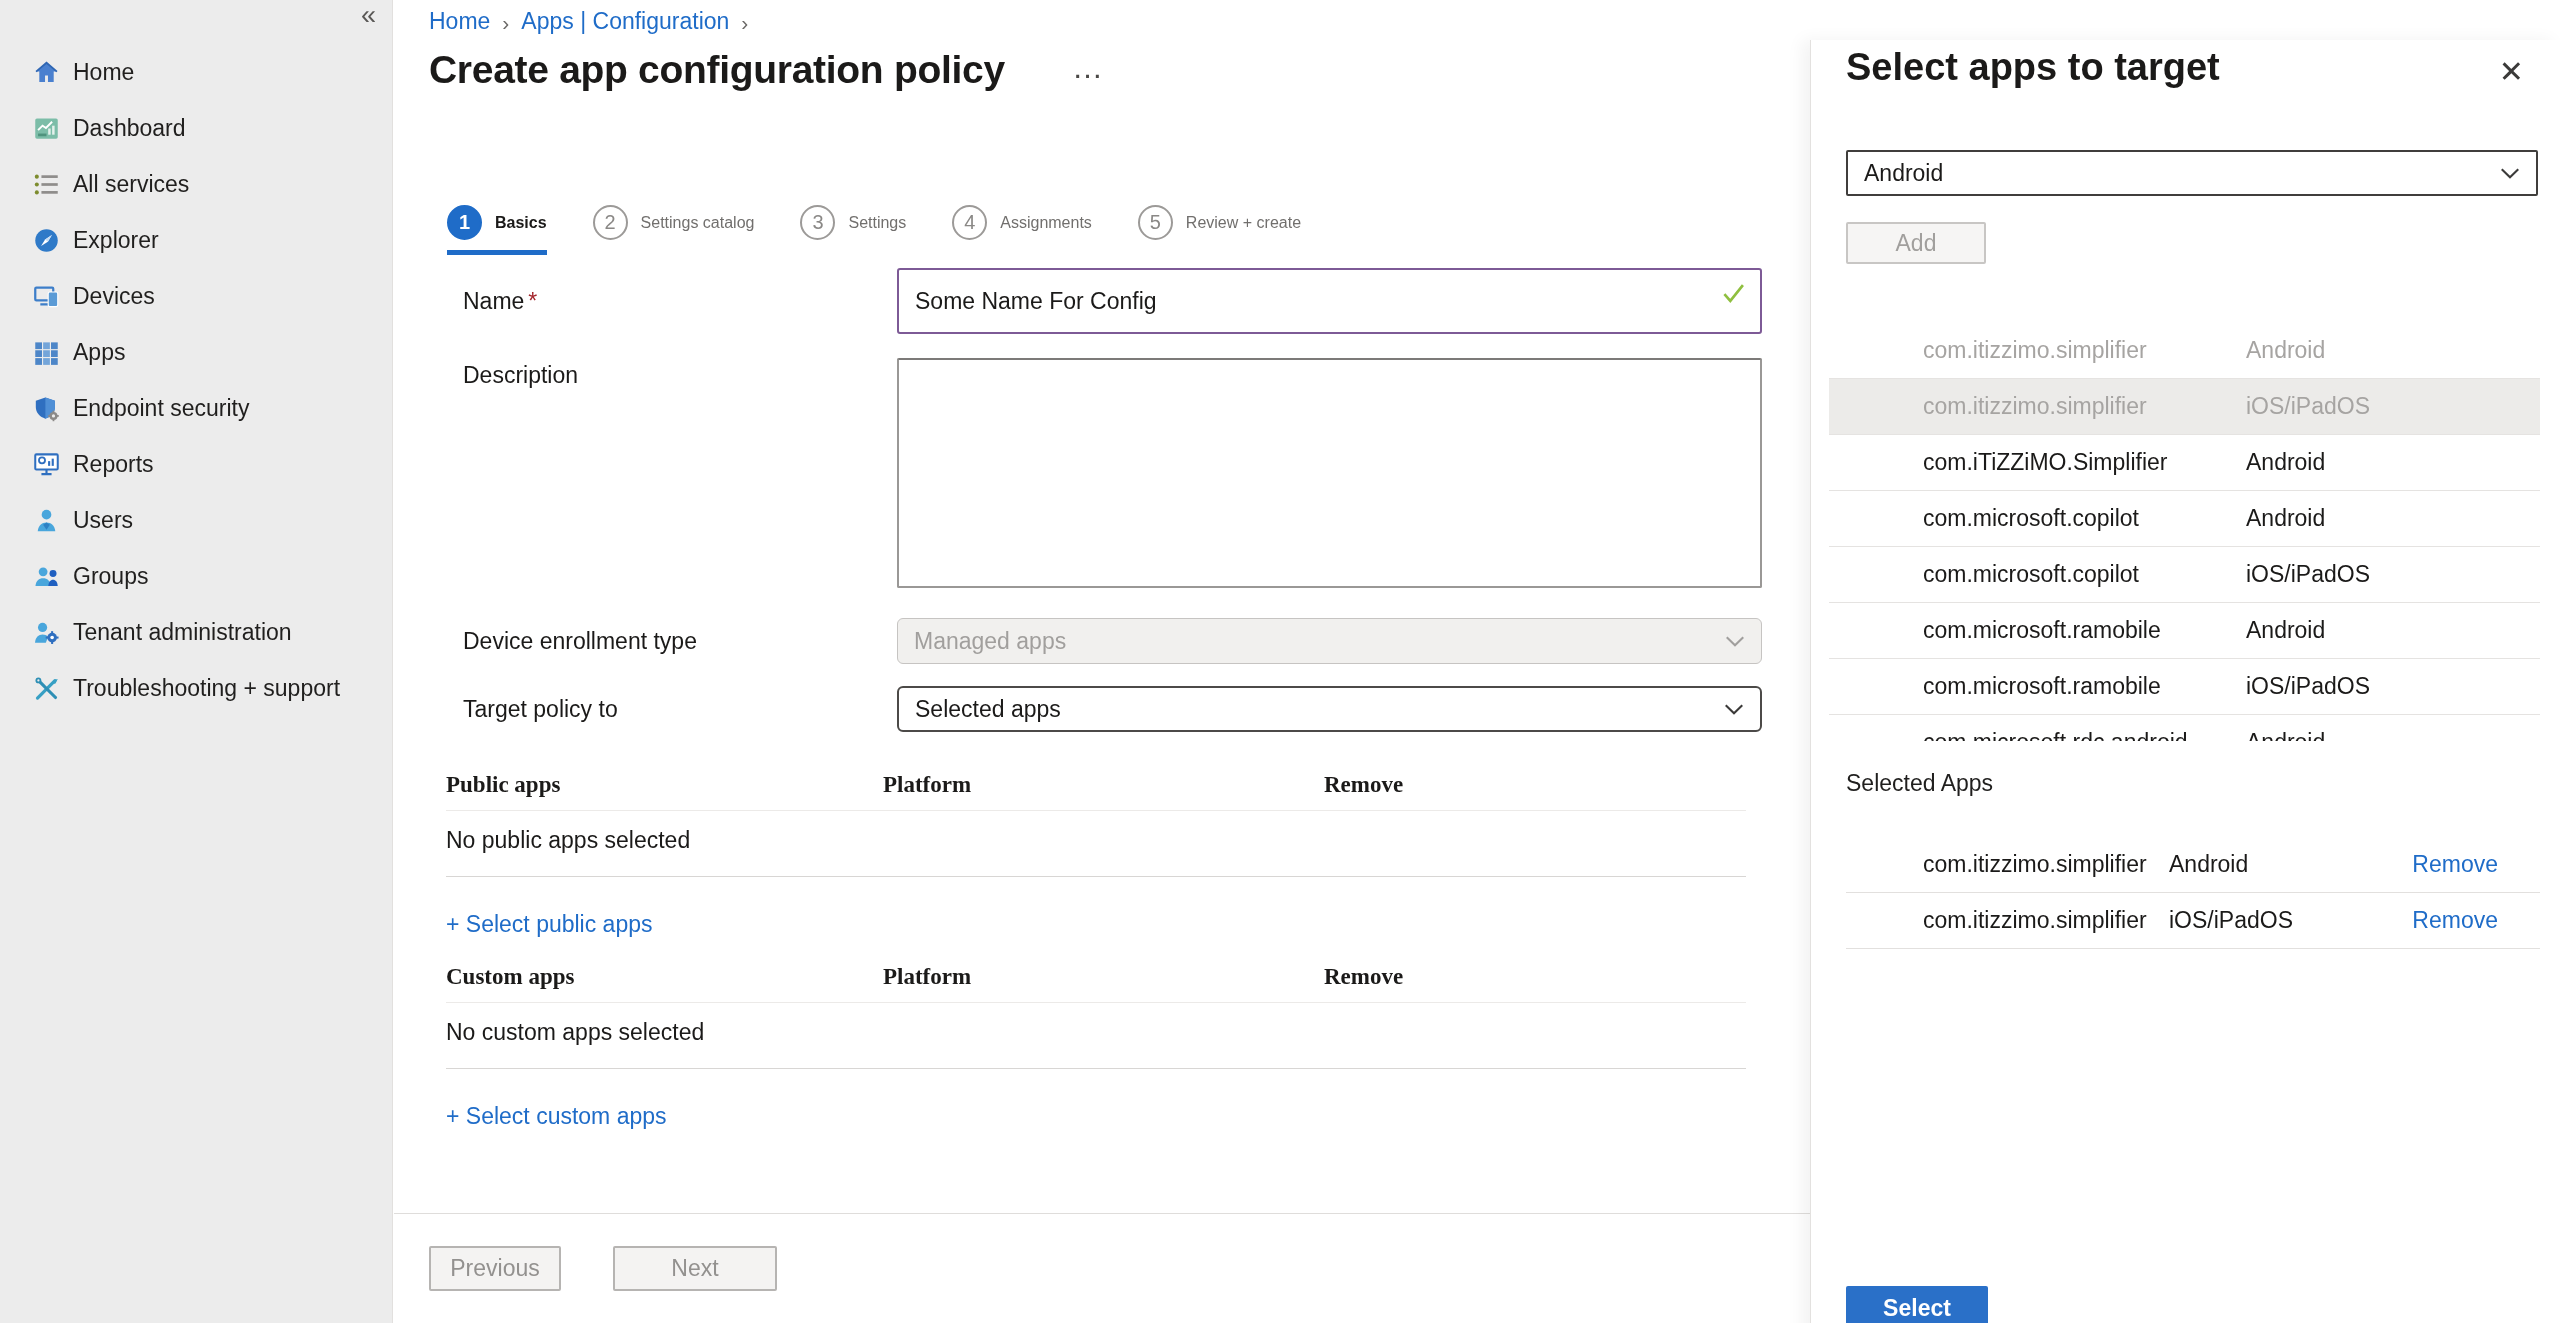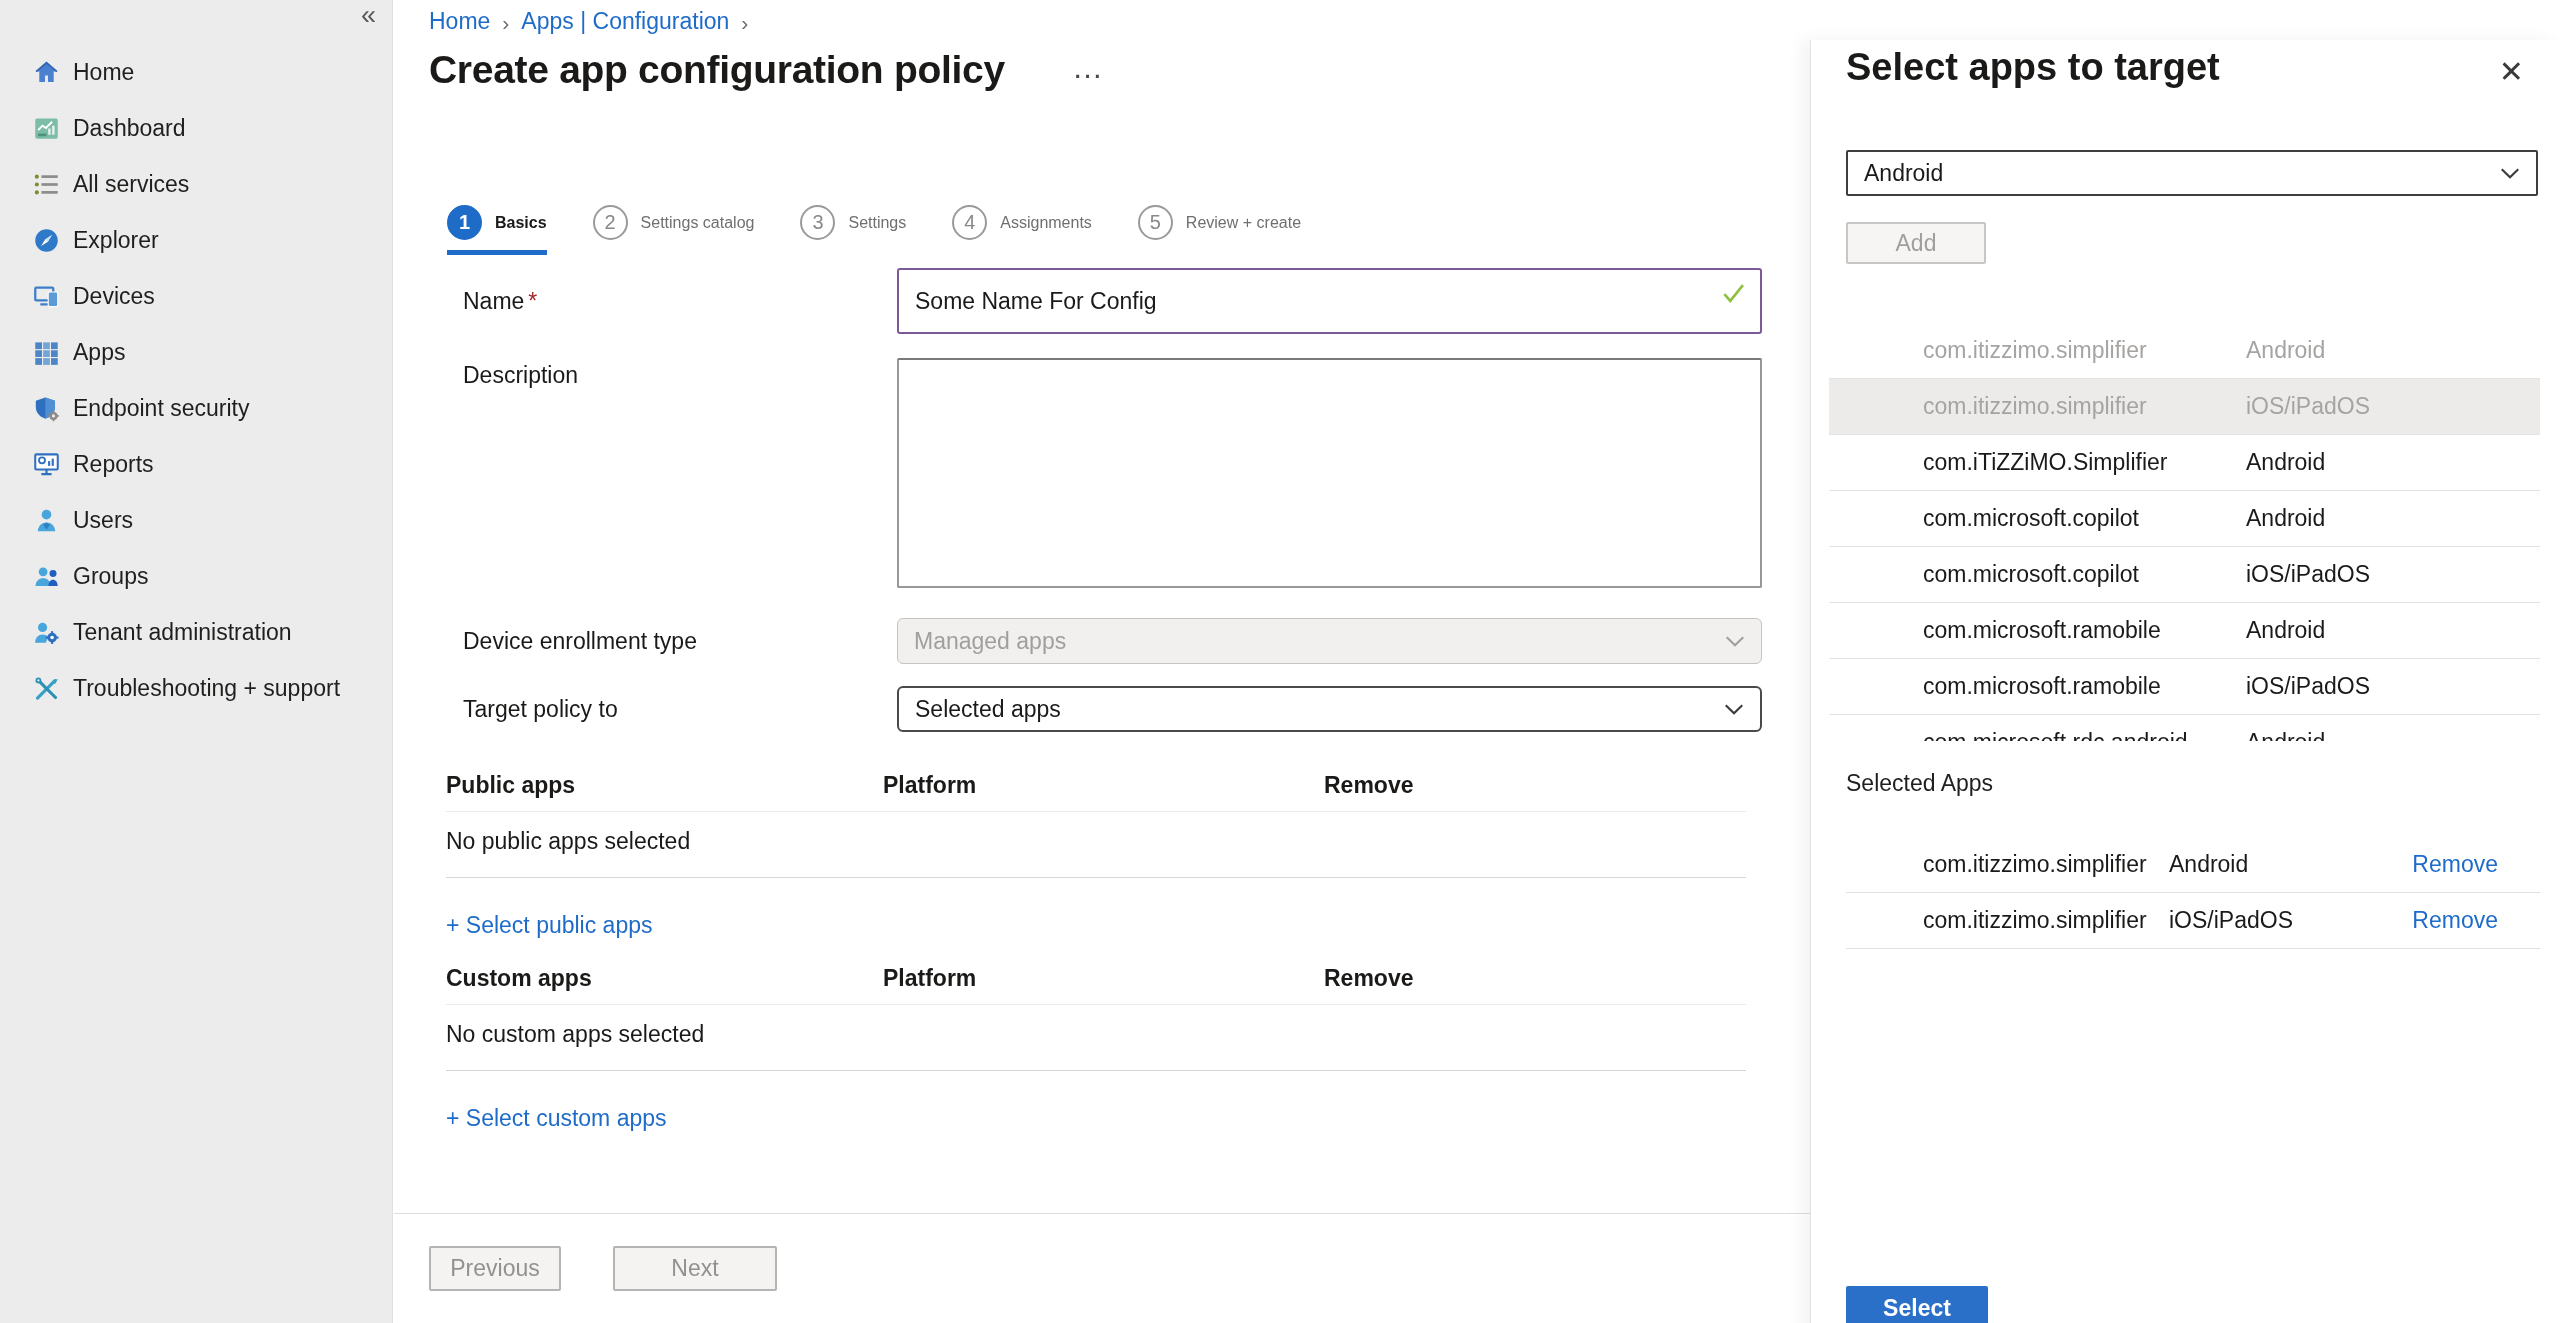--- a/index.html
+++ b/index.html
@@ -47,21 +47,21 @@
   .mb24 { margin-bottom:24px; } .mb30 { margin-bottom:30px; } .mb22 { margin-bottom:22px; }
   .selbox { width:865px; height:46px; border:2px solid #4c4a48; border-radius:6px; background:#fff;
             display:flex; align-items:center; justify-content:space-between; padding:0 14px 0 16px; cursor:pointer; }
   .selbox .chev { color:#3b3a39; display:flex; }
   .selbox.disabled { background:#f1f0ee; border:1px solid #c6c4c2; color:#a19f9d; cursor:default; }
   .selbox.disabled .chev { color:#a19f9d; }
 
   .apps-table { margin-top:40px; width:1300px; }
   .apps-table.second { margin-top:26px; }
   .thead { display:grid; grid-template-columns:437px 441px 1fr; font-weight:700; padding-bottom:12px;
-           border-bottom:1px solid #eceae8; }
+           border-bottom:1px solid #eceae8;font-family:Liberation Serif, serif; }
   .trow { padding:16px 0 22px; border-bottom:1px solid #d8d6d4; }
   .tlink { display:inline-block; margin-top:34px; color:#1f6cc8; text-decoration:none; cursor:pointer; }
 
   .footer { position:absolute; left:0; right:0; bottom:0; height:110px; border-top:1px solid #dfdddb;
             background:#fff; display:flex; align-items:center; gap:52px; padding-left:35px; }
   .btn { height:45px; display:inline-flex; align-items:center; justify-content:center; font-size:23px;
          font-family:inherit; border-radius:2px; cursor:pointer; }
   .btn.sec { background:#f4f3f2; border:2px solid #b6b4b2; color:#93918f; }
   .btn.prev { width:132px; } .btn.next { width:164px; }
 

